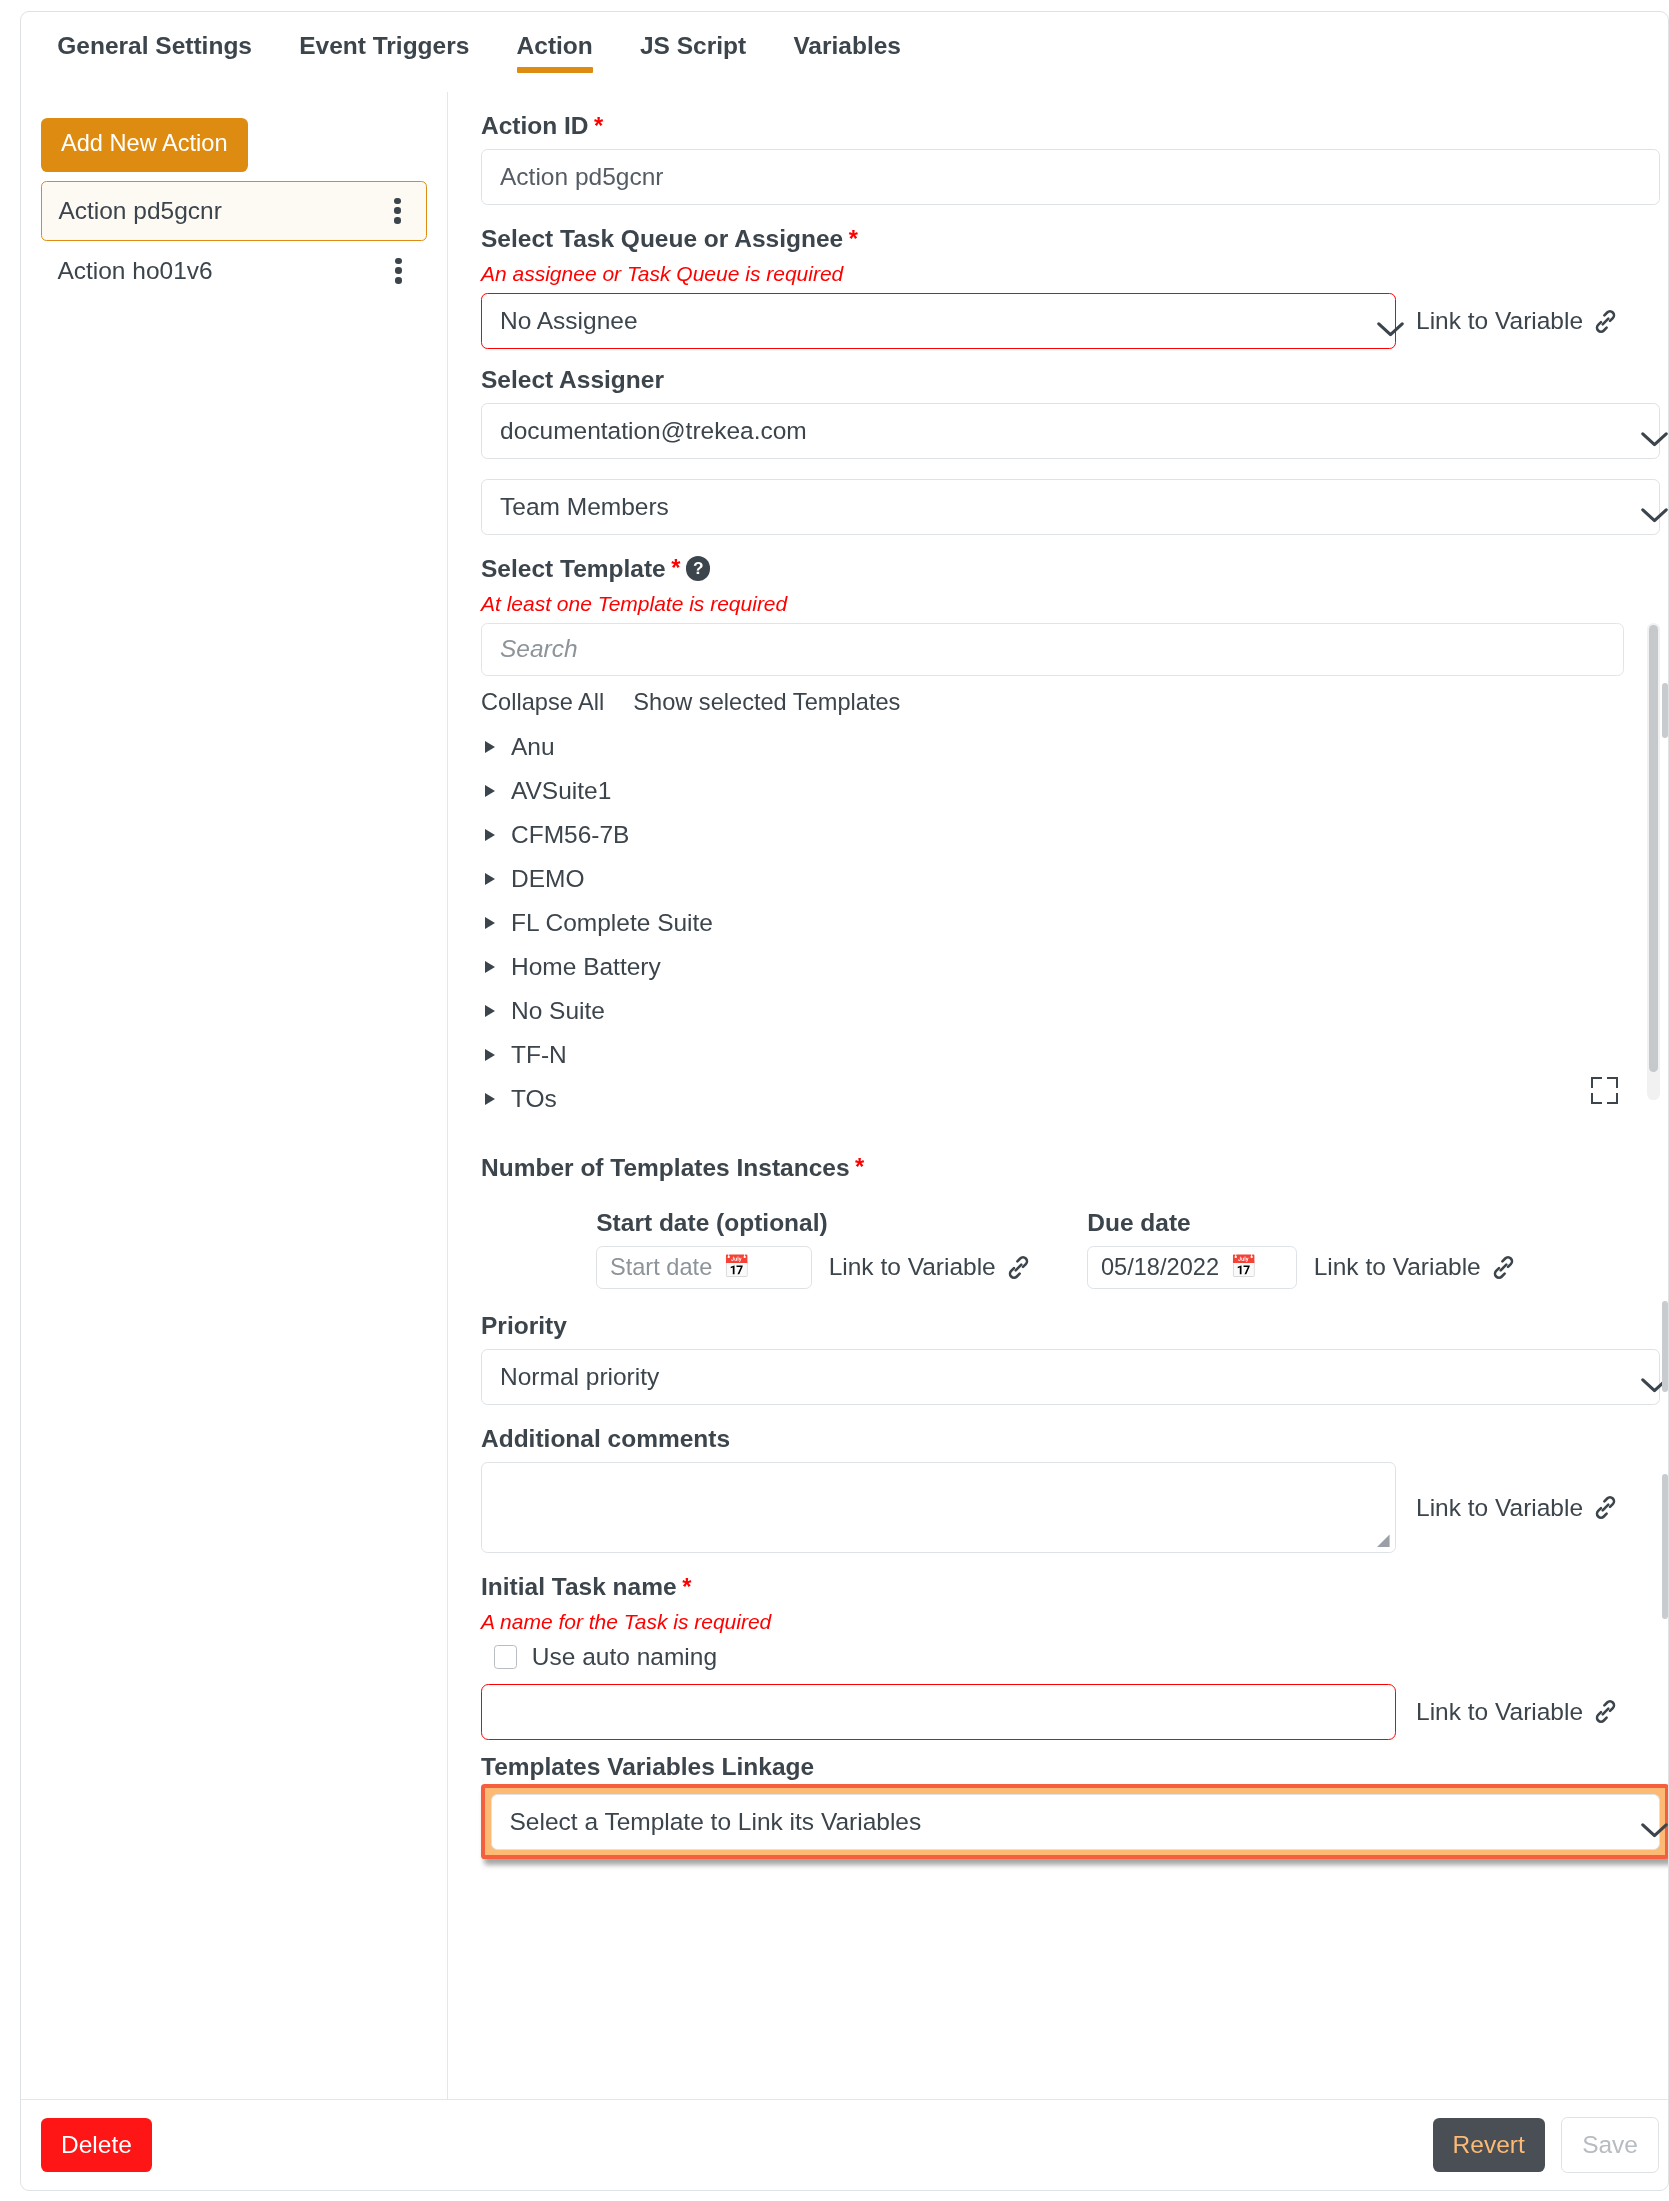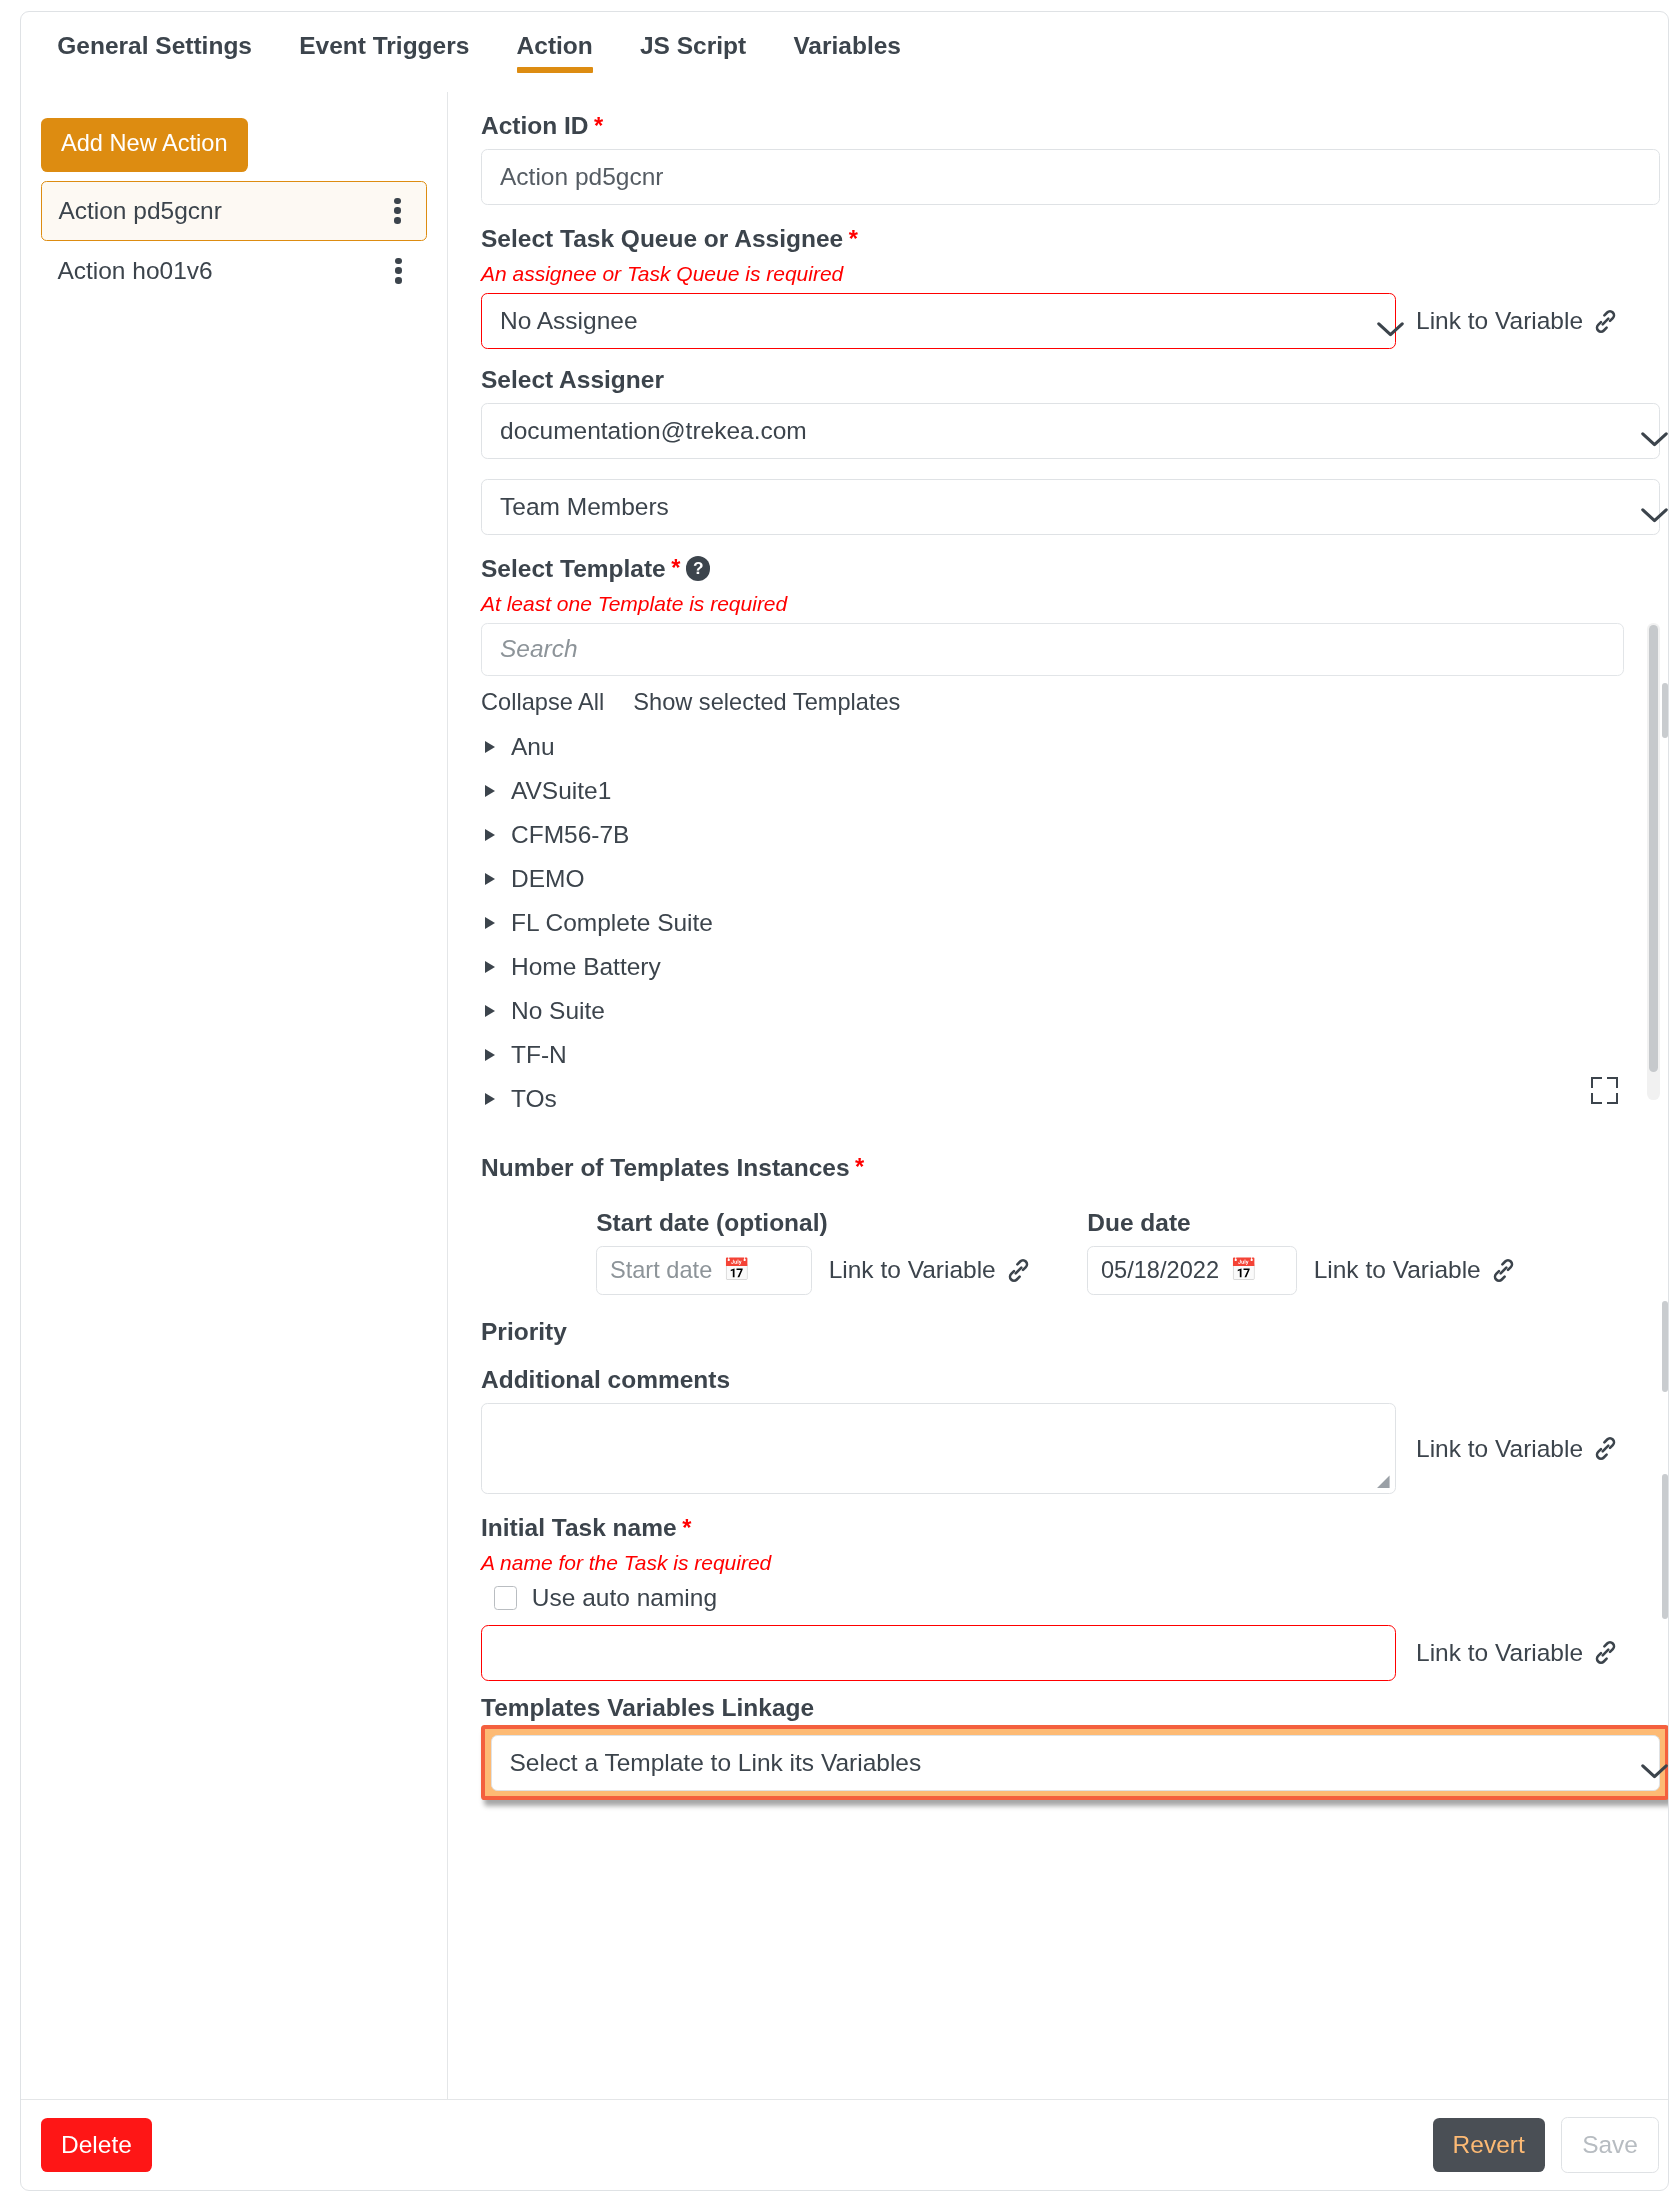--- a/index.html
+++ b/index.html
@@ -228,21 +228,21 @@
   .expand-icon span {
     position: absolute; width: 11px; height: 11px;
   }
   .expand-icon .tl { left:0; top:0; border-left:2.7px solid #3c444c; border-top:2.7px solid #3c444c; }
   .expand-icon .tr { right:0; top:0; border-right:2.7px solid #3c444c; border-top:2.7px solid #3c444c; }
   .expand-icon .bl { left:0; bottom:0; border-left:2.7px solid #3c444c; border-bottom:2.7px solid #3c444c; }
   .expand-icon .br { right:0; bottom:0; border-right:2.7px solid #3c444c; border-bottom:2.7px solid #3c444c; }
 
   
   .date-field {
-    height: 49px;
+    height: 43px;
     border: 0.9px solid #dfe2e5;
     border-radius: 6.4px;
     display: flex; align-items: center; gap: 11px;
     padding: 0 12.7px;
     font-size: 23.6px;
     background: #fff;
   }
   .date-field.start { width: 216px; }
   .date-field.due { width: 210px; }
   .cal-icon { font-size: 22px; color: #3c444c; line-height: 1; }
@@ -556,20 +556,28 @@
             </div>
           </div>
         </div>
       </div>
     </div>
 
     <div class="group">
       <div class="label">
         <span>Priority</span>
       </div>
+      <div class="field select">
+        <span>Normal priority</span>
+        <span class="chev">
+          <svg width="27" height="16.4" viewBox="0 0 30 18">
+              <polyline points="2,3 15,15 28,3" fill="none" stroke="#3c444c" stroke-width="3.5" stroke-linecap="round" stroke-linejoin="round"></polyline>
+            </svg>
+        </span>
+      </div>
     </div>
 
     <div class="group">
       <div class="label">
         <span>Additional comments</span>
       </div>
       <div class="row">
         <div class="textarea">
           <span></span>
           <span class="ta-grip">◢</span>

